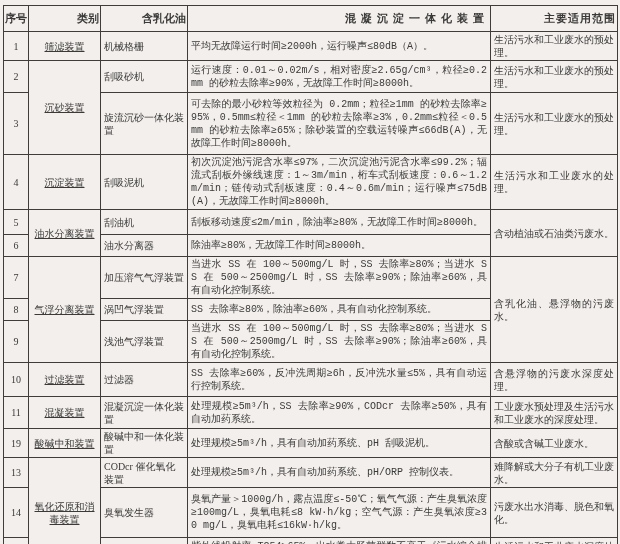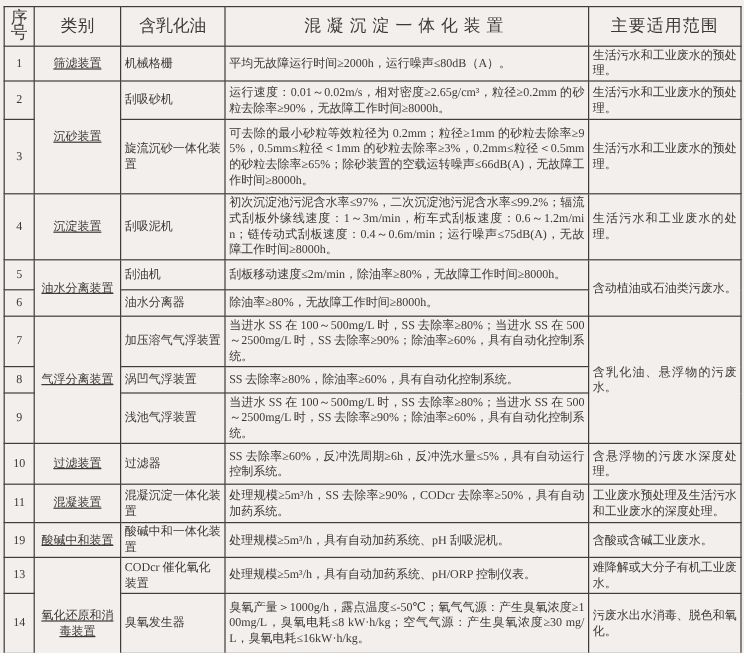--- a/index.html
+++ b/index.html
@@ -28,31 +28,31 @@
   .spec-table th, .spec-table td {
     border: 1px solid var(--border);
     font-size: 10px;
     line-height: 13px;
     padding: 1px 3px;
     vertical-align: middle;
     overflow: hidden;
     word-break: break-all;
   }
   .spec-table th {
-    font-size: 14px;
-    font-weight: normal;
-    text-align: center;
+    font-size: 11px;
+    font-weight: bold;
+    text-align: right;
     padding: 3px 1px;
   }
   th.h-spec { letter-spacing: 5px; }
   th.h-scope { letter-spacing: 1px; }
   .c-no   { text-align: center; }
   .c-cat  { text-align: center; text-decoration: underline; }
   .c-name { text-align: left; }
-  .c-spec { text-align: justify; padding: 1px 5px; }
+  .c-spec { text-align: justify; padding: 1px 5px; font-family: Liberation Mono, monospace; }
   .c-scope{ text-align: justify; padding: 1px 4px; }
 </style>
 </head>
 <body>
 
 <div class="doc">
   <table class="spec-table">
     <colgroup>
       <col style="width:25px">
       <col style="width:72px">

